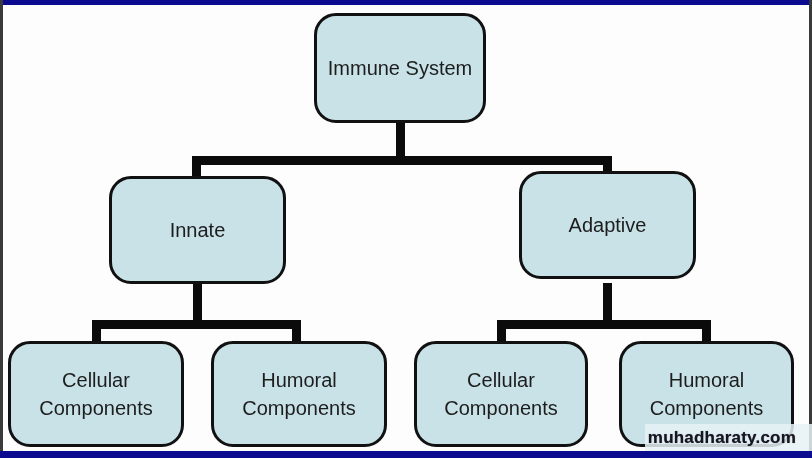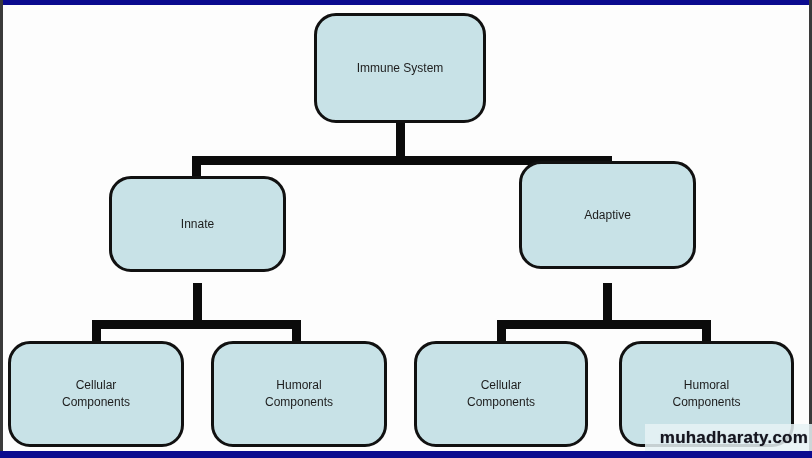--- a/index.html
+++ b/index.html
@@ -24,29 +24,29 @@
   .node {
     position: absolute;
     background: var(--node-fill);
     border: 3px solid var(--node-border);
     border-radius: 22px;
     display: flex;
     flex-direction: column;
     align-items: center;
     justify-content: center;
     text-align: center;
-    font-size: 12px;
+    font-size: 20px;
     line-height: 1.4;
     color: var(--node-text);
   }
   .node span { display: block; }
 
   .node-root            { left: 314px; top: 13px;  width: 172px; height: 110px; }
-  .node-innate          { left: 109px; top: 176px; width: 177px; height: 96px; }
-  .node-adaptive        { left: 519px; top: 161px; width: 177px; height: 108px; }
+  .node-innate          { left: 109px; top: 176px; width: 177px; height: 108px; }
+  .node-adaptive        { left: 519px; top: 171px; width: 177px; height: 108px; }
   .node-innate-cell     { left: 8px;   top: 341px; width: 176px; height: 106px; }
   .node-innate-humoral  { left: 211px; top: 341px; width: 176px; height: 106px; }
   .node-adaptive-cell   { left: 414px; top: 341px; width: 174px; height: 106px; }
   .node-adaptive-humoral{ left: 619px; top: 341px; width: 175px; height: 106px; }
 
   
   .conn { position: absolute; background: var(--connector); }
 
   .c-root-v   { left: 396px; top: 122px; width: 9px;   height: 43px; }
   .c-l1-h     { left: 192px; top: 156px; width: 420px; height: 9px;  }
@@ -65,21 +65,21 @@
 
   
   .watermark-strip {
     position: absolute;
     left: 645px; top: 424px;
     width: 167px; height: 27px;
     background: rgba(230, 242, 245, 0.85);
     display: flex;
     align-items: center;
     justify-content: flex-end;
-    padding-right: 4px;
+    padding-right: 16px;
   }
   .watermark-text {
     font-size: 17px;
     font-weight: bold;
     color: var(--watermark-text);
     letter-spacing: 0.2px;
     text-shadow: 0 0 1px rgba(20,20,40,0.6);
   }
 </style>
 </head>

